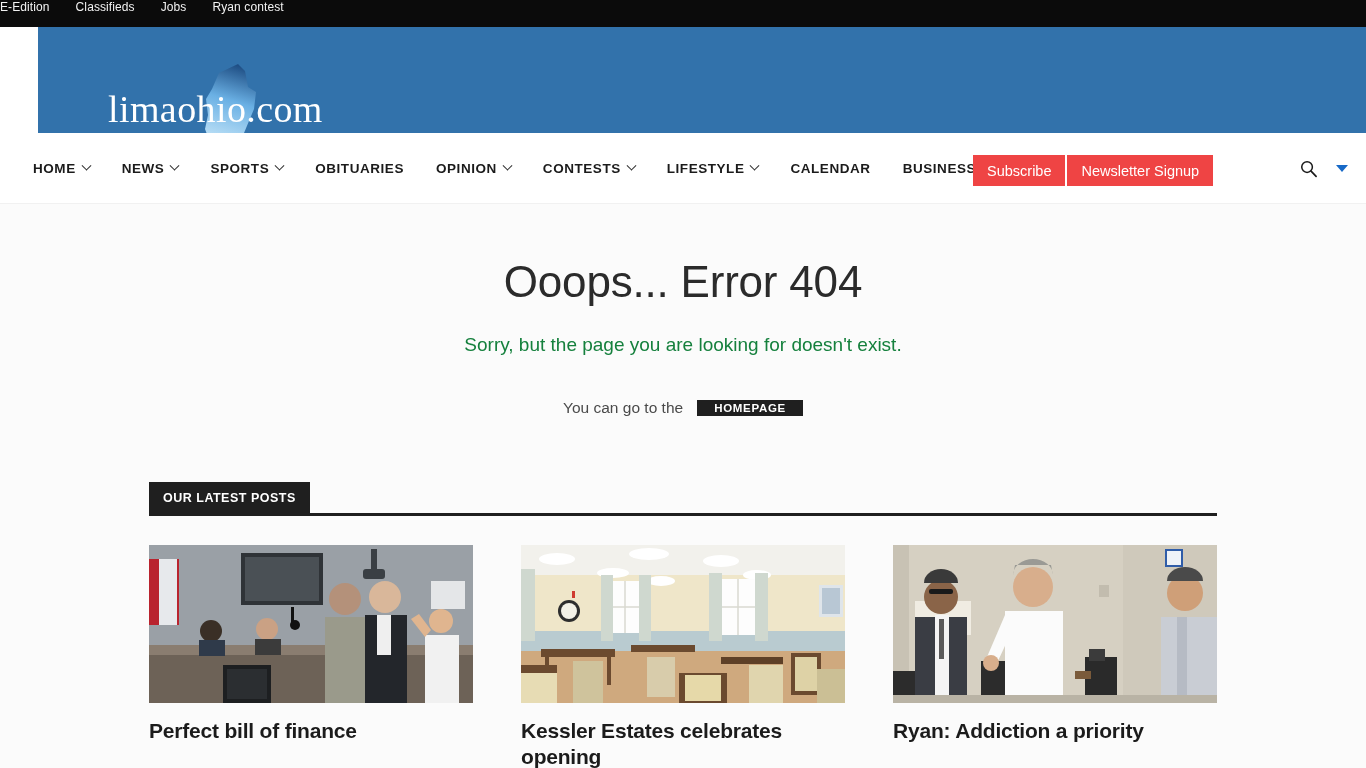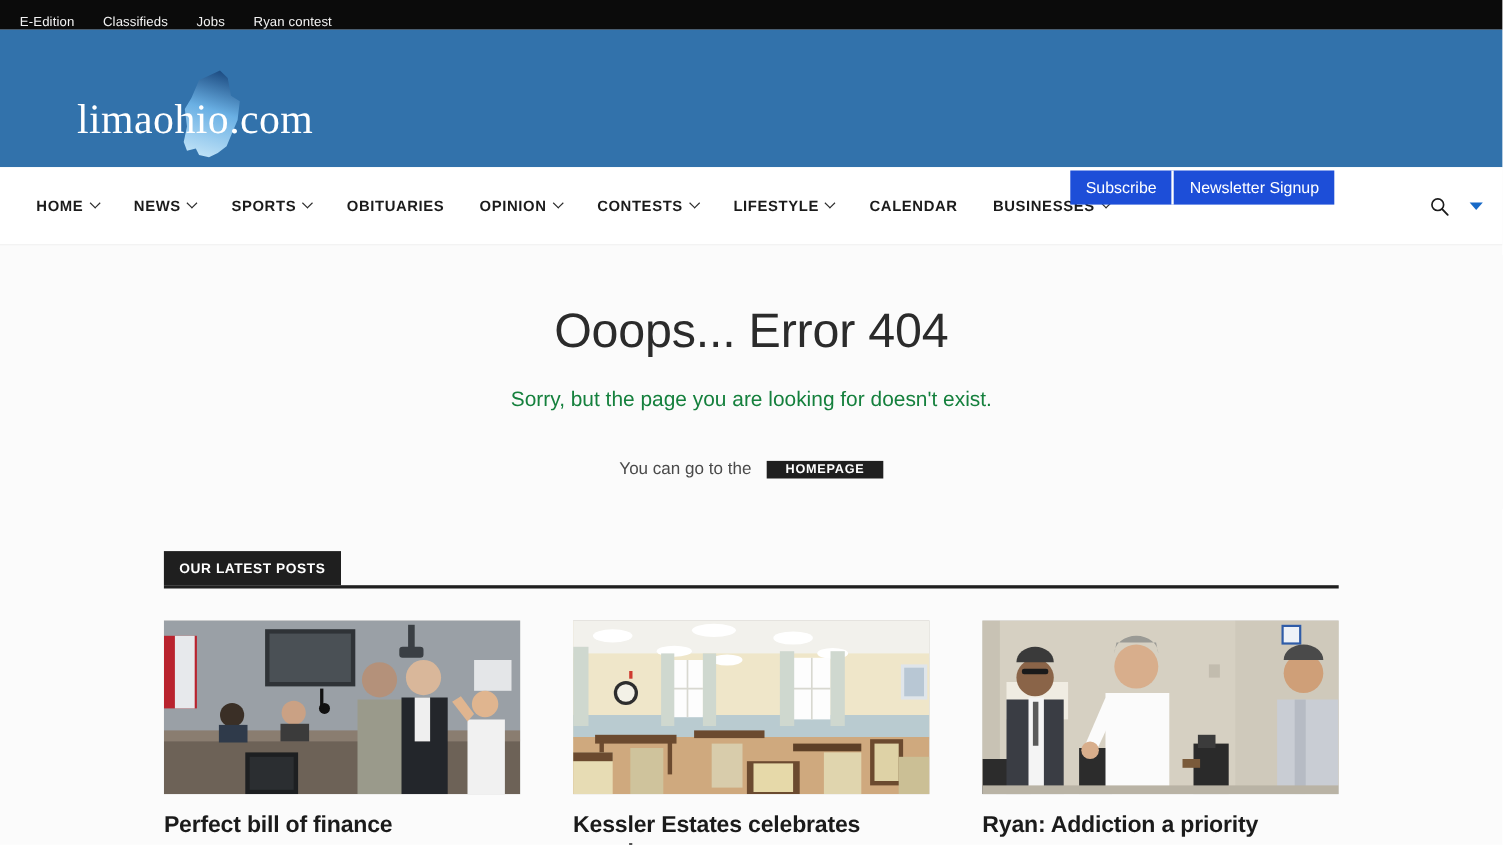--- a/index.html
+++ b/index.html
@@ -8,36 +8,36 @@
     background: #ffffff;
     font-family: "Liberation Sans", sans-serif;
     overflow: hidden;
   }
 
   
   .topbar {
     height: 27px;
     background: #0b0b0b;
     display: flex;
-    align-items: flex-end;
-    padding-left: 18px;
+    align-items: flex-start;
     gap: 26px;
   }
   .topbar a {
     color: #f2f2f2;
     font-size: 12px;
     text-decoration: none;
     letter-spacing: .1px;
   }
 
   
   .masthead {
-    height: 125px;
+    height: 106px;
     background: #3272ab;
     position: relative;
+    margin-left: 38px;
   }
   .logo-wrap {
     position: absolute;
     left: 70px; top: 34px;
     width: 250px; height: 80px;
   }
   .ohio-shape {
     position: absolute;
     left: 78px; top: -2px;
     width: 82px; height: 88px;
@@ -83,21 +83,21 @@
     transform: rotate(45deg) translate(-2px,-2px);
   }
 
   .cta-group {
     position: absolute;
     left: 973px; top: 155px;
     display: flex;
     height: 31px;
   }
   .cta-btn {
-    background: #1d4ed8;
+    background: #ef4444;
     color: #ffffff;
     font-size: 14.5px;
     padding: 0 14px;
     display: flex;
     align-items: center;
     text-decoration: none;
     white-space: nowrap;
   }
   .cta-btn + .cta-btn { border-left: 2px solid #ffffff; }
 

